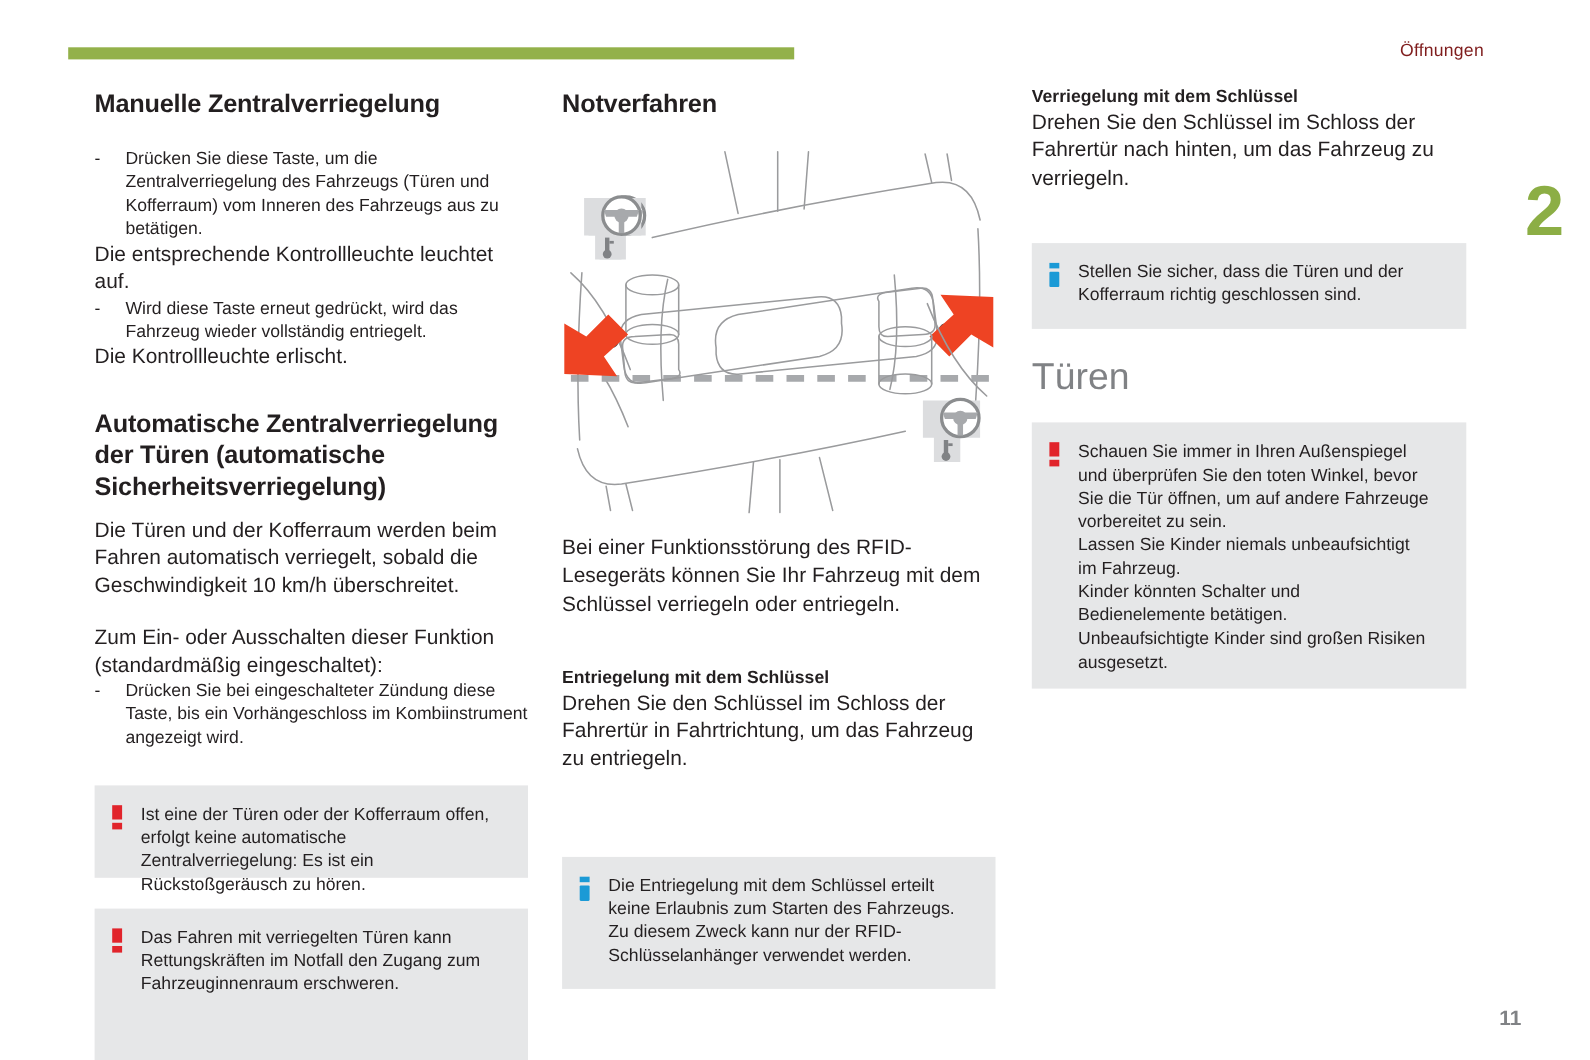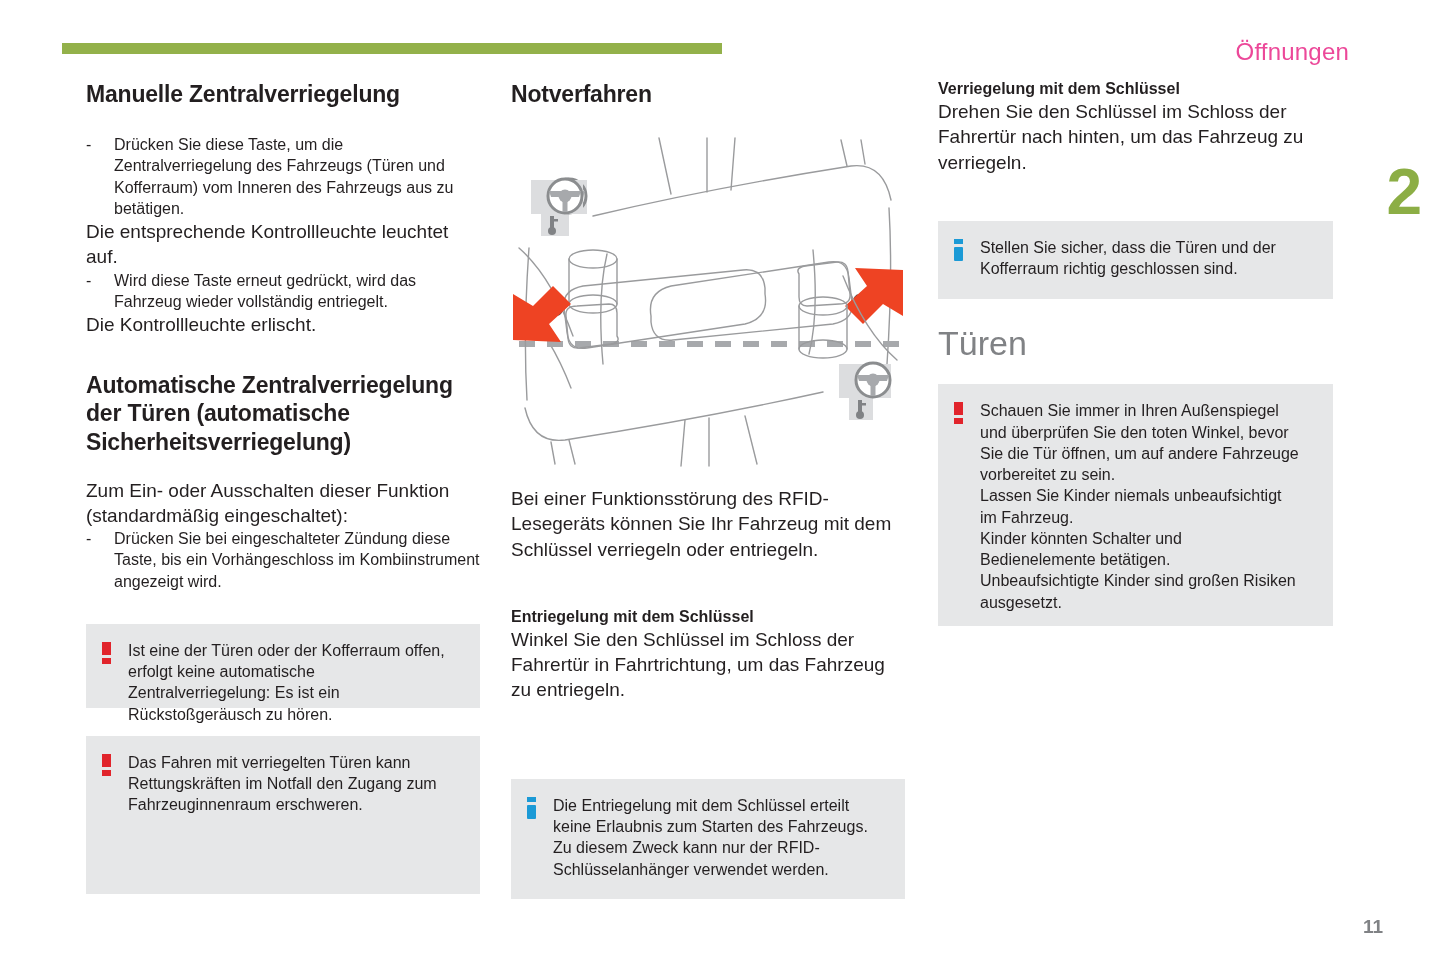--- a/index.html
+++ b/index.html
@@ -22,22 +22,22 @@
     left: 62px;
     top: 43px;
     width: 660px;
     height: 11px;
     background: #93b14a;
   }
   .running-head {
     position: absolute;
     right: 96px;
     top: 38px;
-    font-size: 24px;
-    color: #ec4899;
+    font-size: 16px;
+    color: #7f1d1d;
     letter-spacing: .2px;
   }
 
   
   .chapter-tab {
     position: absolute;
     right: 24px;
     top: 160px;
     font-size: 64px;
     font-weight: bold;
@@ -186,20 +186,21 @@
   <p class="body">Die entsprechende Kontrollleuchte leuchtet auf.</p>
 
   <div class="dash-item">
     <span class="dash">-</span>
     <span class="dash-text">Wird diese Taste erneut gedrückt, wird das Fahrzeug wieder vollständig entriegelt.</span>
   </div>
   <p class="body">Die Kontrollleuchte erlischt.</p>
 
   <h2 class="sec-title tight" style="margin-top:34px">Automatische Zentralverriegelung der Türen (automatische Sicherheitsverriegelung)</h2>
 
+  <p class="body">Die Türen und der Kofferraum werden beim Fahren automatisch verriegelt, sobald die Geschwindigkeit 10 km/h überschreitet.</p>
   <p class="body gap-top">Zum Ein- oder Ausschalten dieser Funktion (standardmäßig eingeschaltet):</p>
 
   <div class="dash-item">
     <span class="dash">-</span>
     <span class="dash-text">Drücken Sie bei eingeschalteter Zündung diese Taste, bis ein Vorhängeschloss im Kombiinstrument angezeigt wird.</span>
   </div>
 
   <div class="callout warn" style="margin-top:32px;height:84px">
     <span class="ico">
       <span class="glyph-warn"><span class="bar"></span><span class="dot"></span></span>
@@ -302,21 +303,21 @@
 
       <g transform="translate(322,232)">
           <use href="#swicon"></use>
         </g>
     </svg>
   </div>
 
   <p class="body" style="margin-top:10px">Bei einer Funktionsstörung des RFID-Lesegeräts können Sie Ihr Fahrzeug mit dem Schlüssel verriegeln oder entriegeln.</p>
 
   <h3 class="sub-title" style="margin-top:44px">Entriegelung mit dem Schlüssel</h3>
-  <p class="body">Winkel Sie den Schlüssel im Schloss der Fahrertür in Fahrtrichtung, um das Fahrzeug zu entriegeln.</p>
+  <p class="body">Drehen Sie den Schlüssel im Schloss der Fahrertür in Fahrtrichtung, um das Fahrzeug zu entriegeln.</p>
 
   <div class="callout info" style="margin-top:76px;height:120px">
     <span class="ico">
       <span class="glyph-info"><span class="dot"></span><span class="bar"></span></span>
     </span>
     <span class="ctext">Die Entriegelung mit dem Schlüssel erteilt keine Erlaubnis zum Starten des Fahrzeugs. Zu diesem Zweck kann nur der RFID-Schlüsselanhänger verwendet werden.</span>
   </div>
 </div>
 
 <div class="col col-3" style="top:78px">

